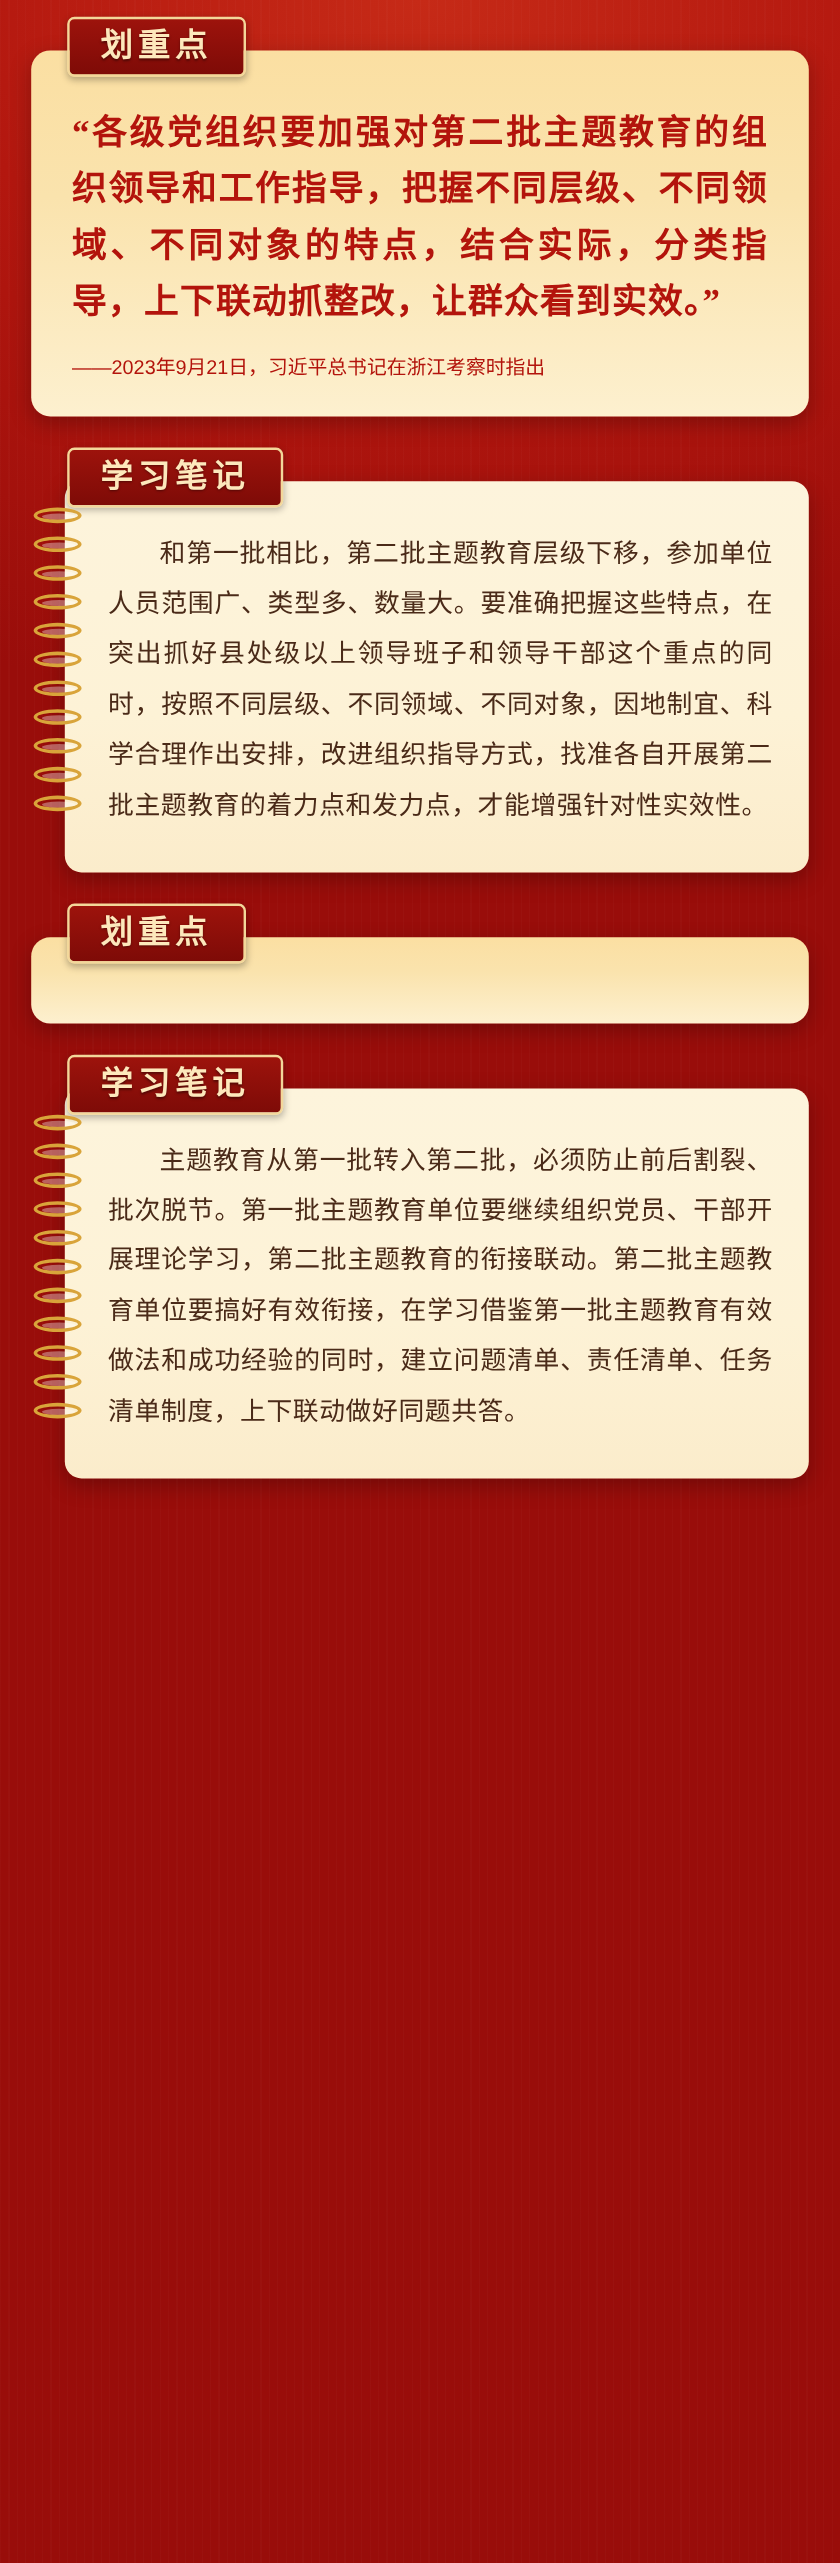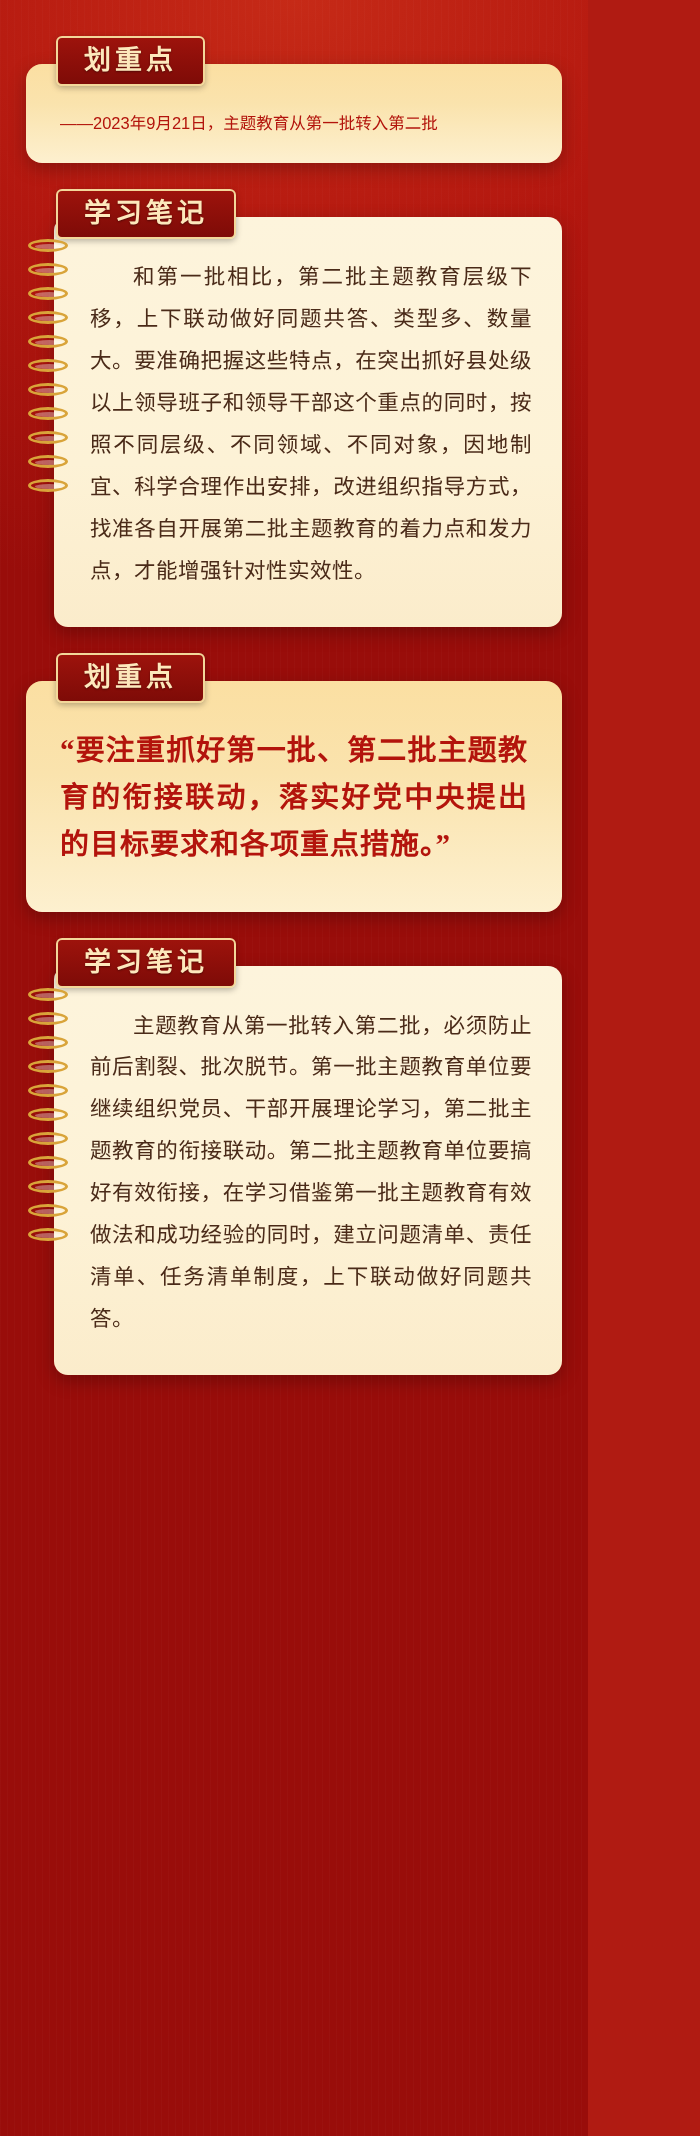--- a/index.html
+++ b/index.html
@@ -6,27 +6,27 @@
     margin: 0;
     padding: 0;
     background: #b01b12;
   }
   body {
     width: 700px;
     font-family: "Liberation Serif", "DejaVu Serif", serif;
   }
   .page {
     position: relative;
-    width: 588px;
+    width: 700px;
     min-height: 2136px;
     box-sizing: border-box;
     background:
       radial-gradient(ellipse 900px 600px at 50% 0%, #c62a17 0%, #b3170f 45%, #990d0a 100%),
       linear-gradient(180deg, #b9180f 0%, #a51410 50%, #8d0c08 100%);
-    padding: 36px 26px 40px 26px;
+    padding: 14px 26px 40px 26px;
   }
   .page::before {
     content: "";
     position: absolute;
     inset: 0;
     background:
       repeating-linear-gradient(90deg, rgba(255,255,255,0.018) 0px, rgba(255,255,255,0.018) 1px, rgba(0,0,0,0) 1px, rgba(0,0,0,0) 7px);
     pointer-events: none;
   }
 
@@ -154,21 +154,22 @@
 </head>
 <body>
 
 <div class="page">
 
   <div class="section">
     <div class="label-tab">
       <span class="label-text">划重点</span>
     </div>
     <div class="quote-card">
-      <p class="quote-source">——2023年9月21日，主题教育从第一批转入第二批</p>
+      <p class="quote-text">“各级党组织要加强对第二批主题教育的组织领导和工作指导，把握不同层级、不同领域、不同对象的特点，结合实际，分类指导，上下联动抓整改，让群众看到实效。”</p>
+      <p class="quote-source">——2023年9月21日，习近平总书记在浙江考察时指出</p>
     </div>
   </div>
 
   <div class="section">
     <div class="label-tab">
       <span class="label-text">学习笔记</span>
     </div>
     <div class="note-wrap">
       <div class="spiral">
           <div class="ring" style="top: 0px;"></div>
@@ -177,31 +178,30 @@
           <div class="ring" style="top: 72px;"></div>
           <div class="ring" style="top: 96px;"></div>
           <div class="ring" style="top: 120px;"></div>
           <div class="ring" style="top: 144px;"></div>
           <div class="ring" style="top: 168px;"></div>
           <div class="ring" style="top: 192px;"></div>
           <div class="ring" style="top: 216px;"></div>
           <div class="ring" style="top: 240px;"></div>
         </div>
       <div class="note-card">
-        <p class="note-text">和第一批相比，第二批主题教育层级下移，上下联动做好同题共答、类型多、数量大。要准确把握这些特点，在突出抓好县处级以上领导班子和领导干部这个重点的同时，按照不同层级、不同领域、不同对象，因地制宜、科学合理作出安排，改进组织指导方式，找准各自开展第二批主题教育的着力点和发力点，才能增强针对性实效性。</p>
+        <p class="note-text">和第一批相比，第二批主题教育层级下移，参加单位人员范围广、类型多、数量大。要准确把握这些特点，在突出抓好县处级以上领导班子和领导干部这个重点的同时，按照不同层级、不同领域、不同对象，因地制宜、科学合理作出安排，改进组织指导方式，找准各自开展第二批主题教育的着力点和发力点，才能增强针对性实效性。</p>
       </div>
     </div>
   </div>
 
   <div class="section">
     <div class="label-tab">
       <span class="label-text">划重点</span>
     </div>
     <div class="quote-card">
-      <p class="quote-text">“要注重抓好第一批、第二批主题教育的衔接联动，落实好党中央提出的目标要求和各项重点措施。”</p>
     </div>
   </div>
 
   <div class="section">
     <div class="label-tab">
       <span class="label-text">学习笔记</span>
     </div>
     <div class="note-wrap">
       <div class="spiral">
           <div class="ring" style="top: 0px;"></div>

